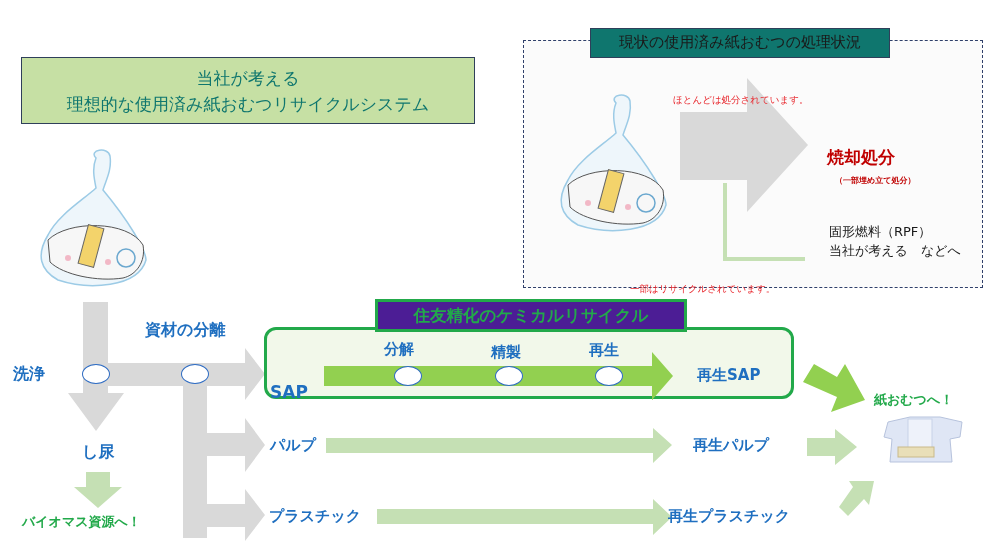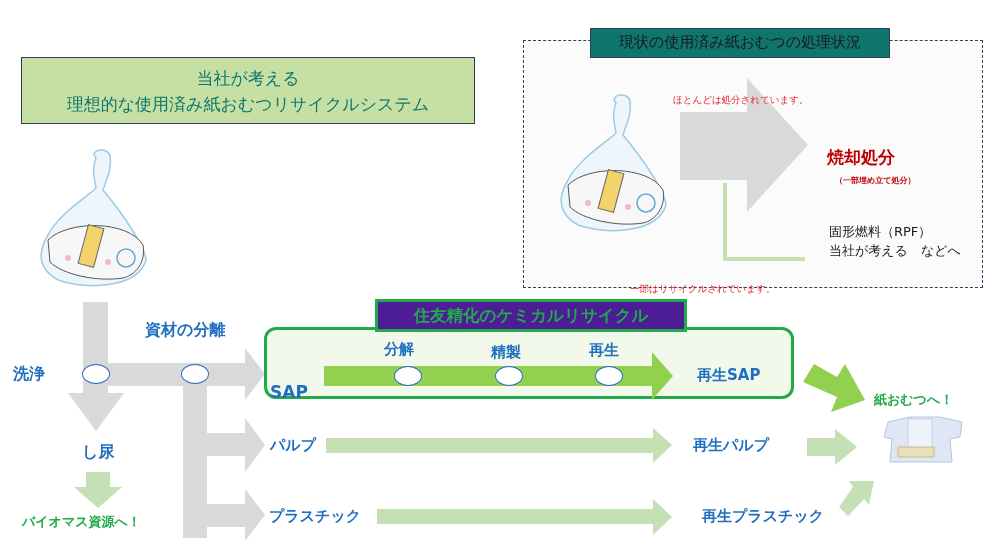--- a/index.html
+++ b/index.html
@@ -118,14 +118,14 @@
 
 <div class="abs blue" style="left:384px;top:340px;font-size:15px;">分解</div>
 <div class="abs oval" style="left:394px;top:366px;"></div>
 <div class="abs blue" style="left:491px;top:343px;font-size:15px;">精製</div>
 <div class="abs oval" style="left:495px;top:366px;"></div>
 <div class="abs blue" style="left:589px;top:341px;font-size:15px;">再生</div>
 <div class="abs oval" style="left:595px;top:366px;"></div>
 
 <div class="abs blue" style="left:697px;top:366px;font-size:15px;">再生SAP</div>
 <div class="abs blue" style="left:693px;top:436px;font-size:15px;">再生パルプ</div>
-<div class="abs blue" style="left:702px;top:507px;font-size:15px;">再生プラスチック</div>
+<div class="abs blue" style="left:668px;top:507px;font-size:15px;">再生プラスチック</div>
 <div class="abs green-text" style="left:874px;top:391px;font-size:13px;">紙おむつへ！</div>
 
 </body></html>

